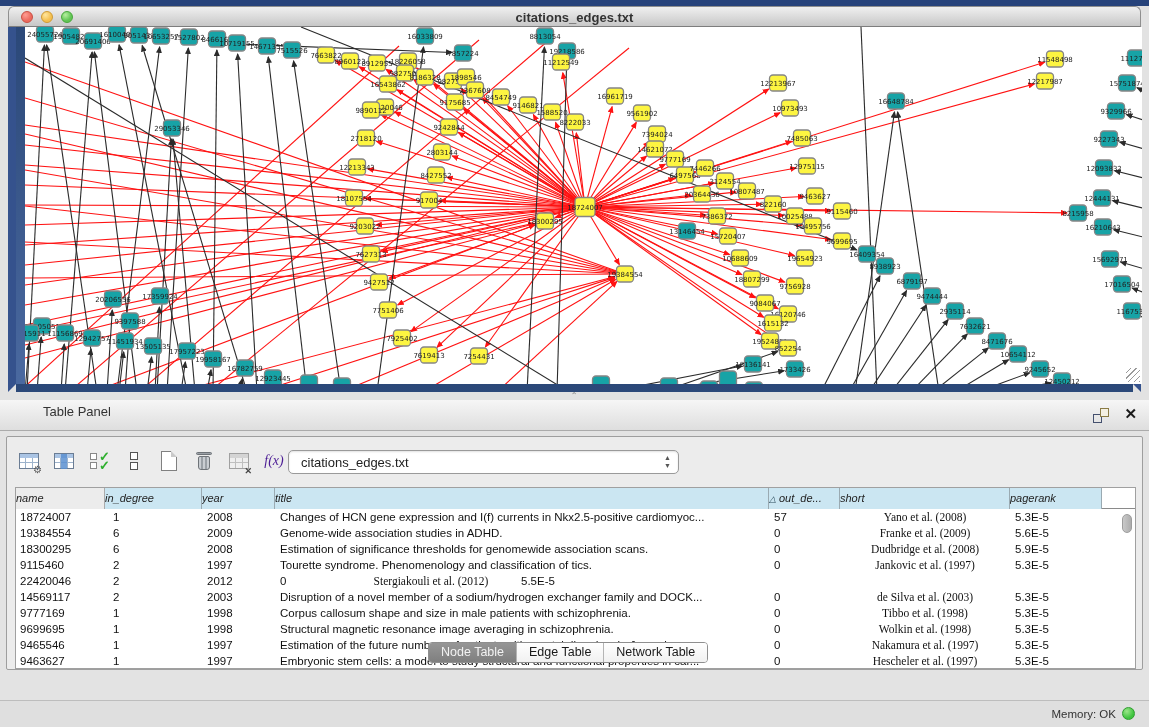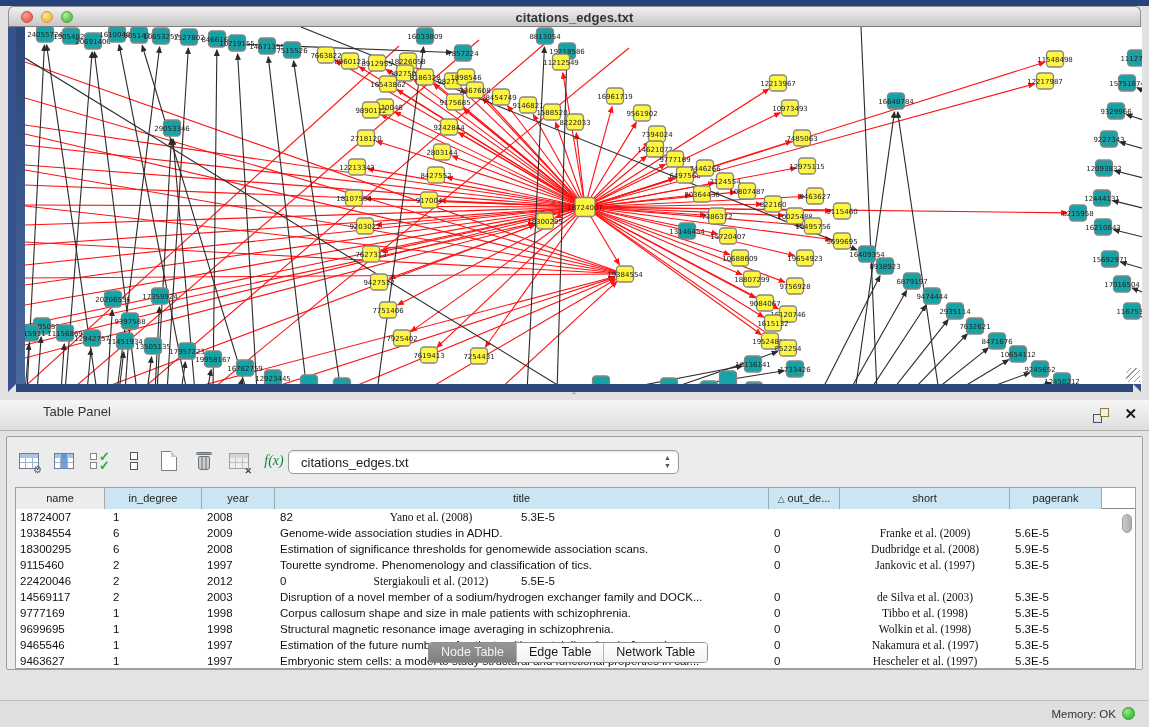--- a/index.html
+++ b/index.html
@@ -60,32 +60,32 @@
   .check-ic .bx { width:7px; height:7px; border:1px solid #888; background:#fff; display:inline-block; }
   .pair-ic { display:flex; flex-direction:column; gap:2px; }
   .pair-ic span { width:8px; height:8px; border:1.5px solid #555; background:#fff; display:block; }
   .doc-ic { width:16px; height:20px; background:#fff; border:1px solid #808080; position:relative; }
   .doc-ic:before { content:""; position:absolute; right:-1px; top:-1px; width:0; height:0;
       border-left:6px solid #c9c9c9; border-top:6px solid #ececec; }
   .trash-ic { position:relative; width:16px; height:20px; }
   .trash-ic .lid { position:absolute; left:0; top:1px; width:16px; height:3px; background:#9aa0a6; border:1px solid #6e7378; border-radius:2px; }
   .trash-ic .can { position:absolute; left:2px; top:5px; width:12px; height:14px; border:1px solid #6e7378; border-radius:2px 2px 3px 3px;
       background:repeating-linear-gradient(90deg,#c9cdd2 0 2px,#9aa0a6 2px 4px); }
-  .fx-ic { font-family:"Liberation Serif", serif; font-style:italic; font-size:14px; color:#15803d; white-space:nowrap; }
+  .fx-ic { font-family:"Liberation Serif", serif; font-style:italic; font-size:14px; color:#4c1d95; white-space:nowrap; }
 
   #tp-select { position:absolute; left:281px; top:13px; width:391px; height:24px; background:#fff;
       border:1px solid #9a9a9a; border-radius:5px; box-shadow:inset 0 1px 2px rgba(0,0,0,.12); cursor:pointer; }
   #tp-select .sel-text { position:absolute; left:12px; top:4px; font-size:13px; color:#222; }
   #tp-select .steppers { position:absolute; right:7px; top:3px; font-size:7px; color:#555; line-height:8px; text-align:center; }
 
   
   #tp-table { position:absolute; left:8px; top:50px; width:1121px; height:182px; background:#fff; border:1px solid #a0a0a0; }
   .thead { display:flex; height:21px; border-bottom:1px solid #8a8a8a; }
-  .th { height:21px; font-size:11px; color:#222; text-align:center; line-height:20px;
-      background:#cbe6f2; border-right:1px solid #9aaab2; overflow:hidden; white-space:nowrap; cursor:pointer; }
+  .th { height:21px; font-size:11px; color:#222; line-height:20px;
+      background:#cbe6f2; border-right:1px solid #9aaab2; overflow:hidden; white-space:nowrap; cursor:pointer;font-style:italic; }
   .th.gray { background:#ececec; border-right-color:#ababab; }
   .sort-tri { font-size:9px; margin-right:3px; color:#2a4a5a; }
   .c0{width:89px}.c1{width:97px}.c2{width:73px}.c3{width:494px}.c4{width:71px}.c5{width:170px}.c6{width:92px}
   .trow { display:flex; height:16px; font-size:11.5px; line-height:16px; color:#111; cursor:default; }
   .td { overflow:hidden; white-space:nowrap; padding-left:5px; }
   .td.c0 { padding-left:4px; }
   .td.c1 { padding-left:8px; }
   .td.c5 { text-align:center; padding-left:0;font-family:Liberation Serif, serif; }
   #tp-scrollthumb { position:absolute; right:3px; top:26px; width:10px; height:19px;
       background:linear-gradient(90deg,#c9c9c9,#adadad); border:1px solid #9d9d9d; border-radius:5px; cursor:pointer; }
@@ -611,21 +611,22 @@
           <div class="th c3">title</div>
           <div class="th c4"><span class="sort-tri">△</span>out_de...</div>
           <div class="th c5">short</div>
           <div class="th c6">pagerank</div>
         </div>
       <div id="tbody">
           <div class="trow">
             <div class="td c0">18724007</div>
             <div class="td c1">1</div>
             <div class="td c2">2008</div>
-            <div class="td c4">82</div>
+            <div class="td c3">Changes of HCN gene expression and I(f) currents in Nkx2.5-positive cardiomyoc...</div>
+            <div class="td c4">57</div>
             <div class="td c5">Yano et al. (2008)</div>
             <div class="td c6">5.3E-5</div>
           </div>
           <div class="trow">
             <div class="td c0">19384554</div>
             <div class="td c1">6</div>
             <div class="td c2">2009</div>
             <div class="td c3">Genome-wide association studies in ADHD.</div>
             <div class="td c4">0</div>
             <div class="td c5">Franke et al. (2009)</div>

